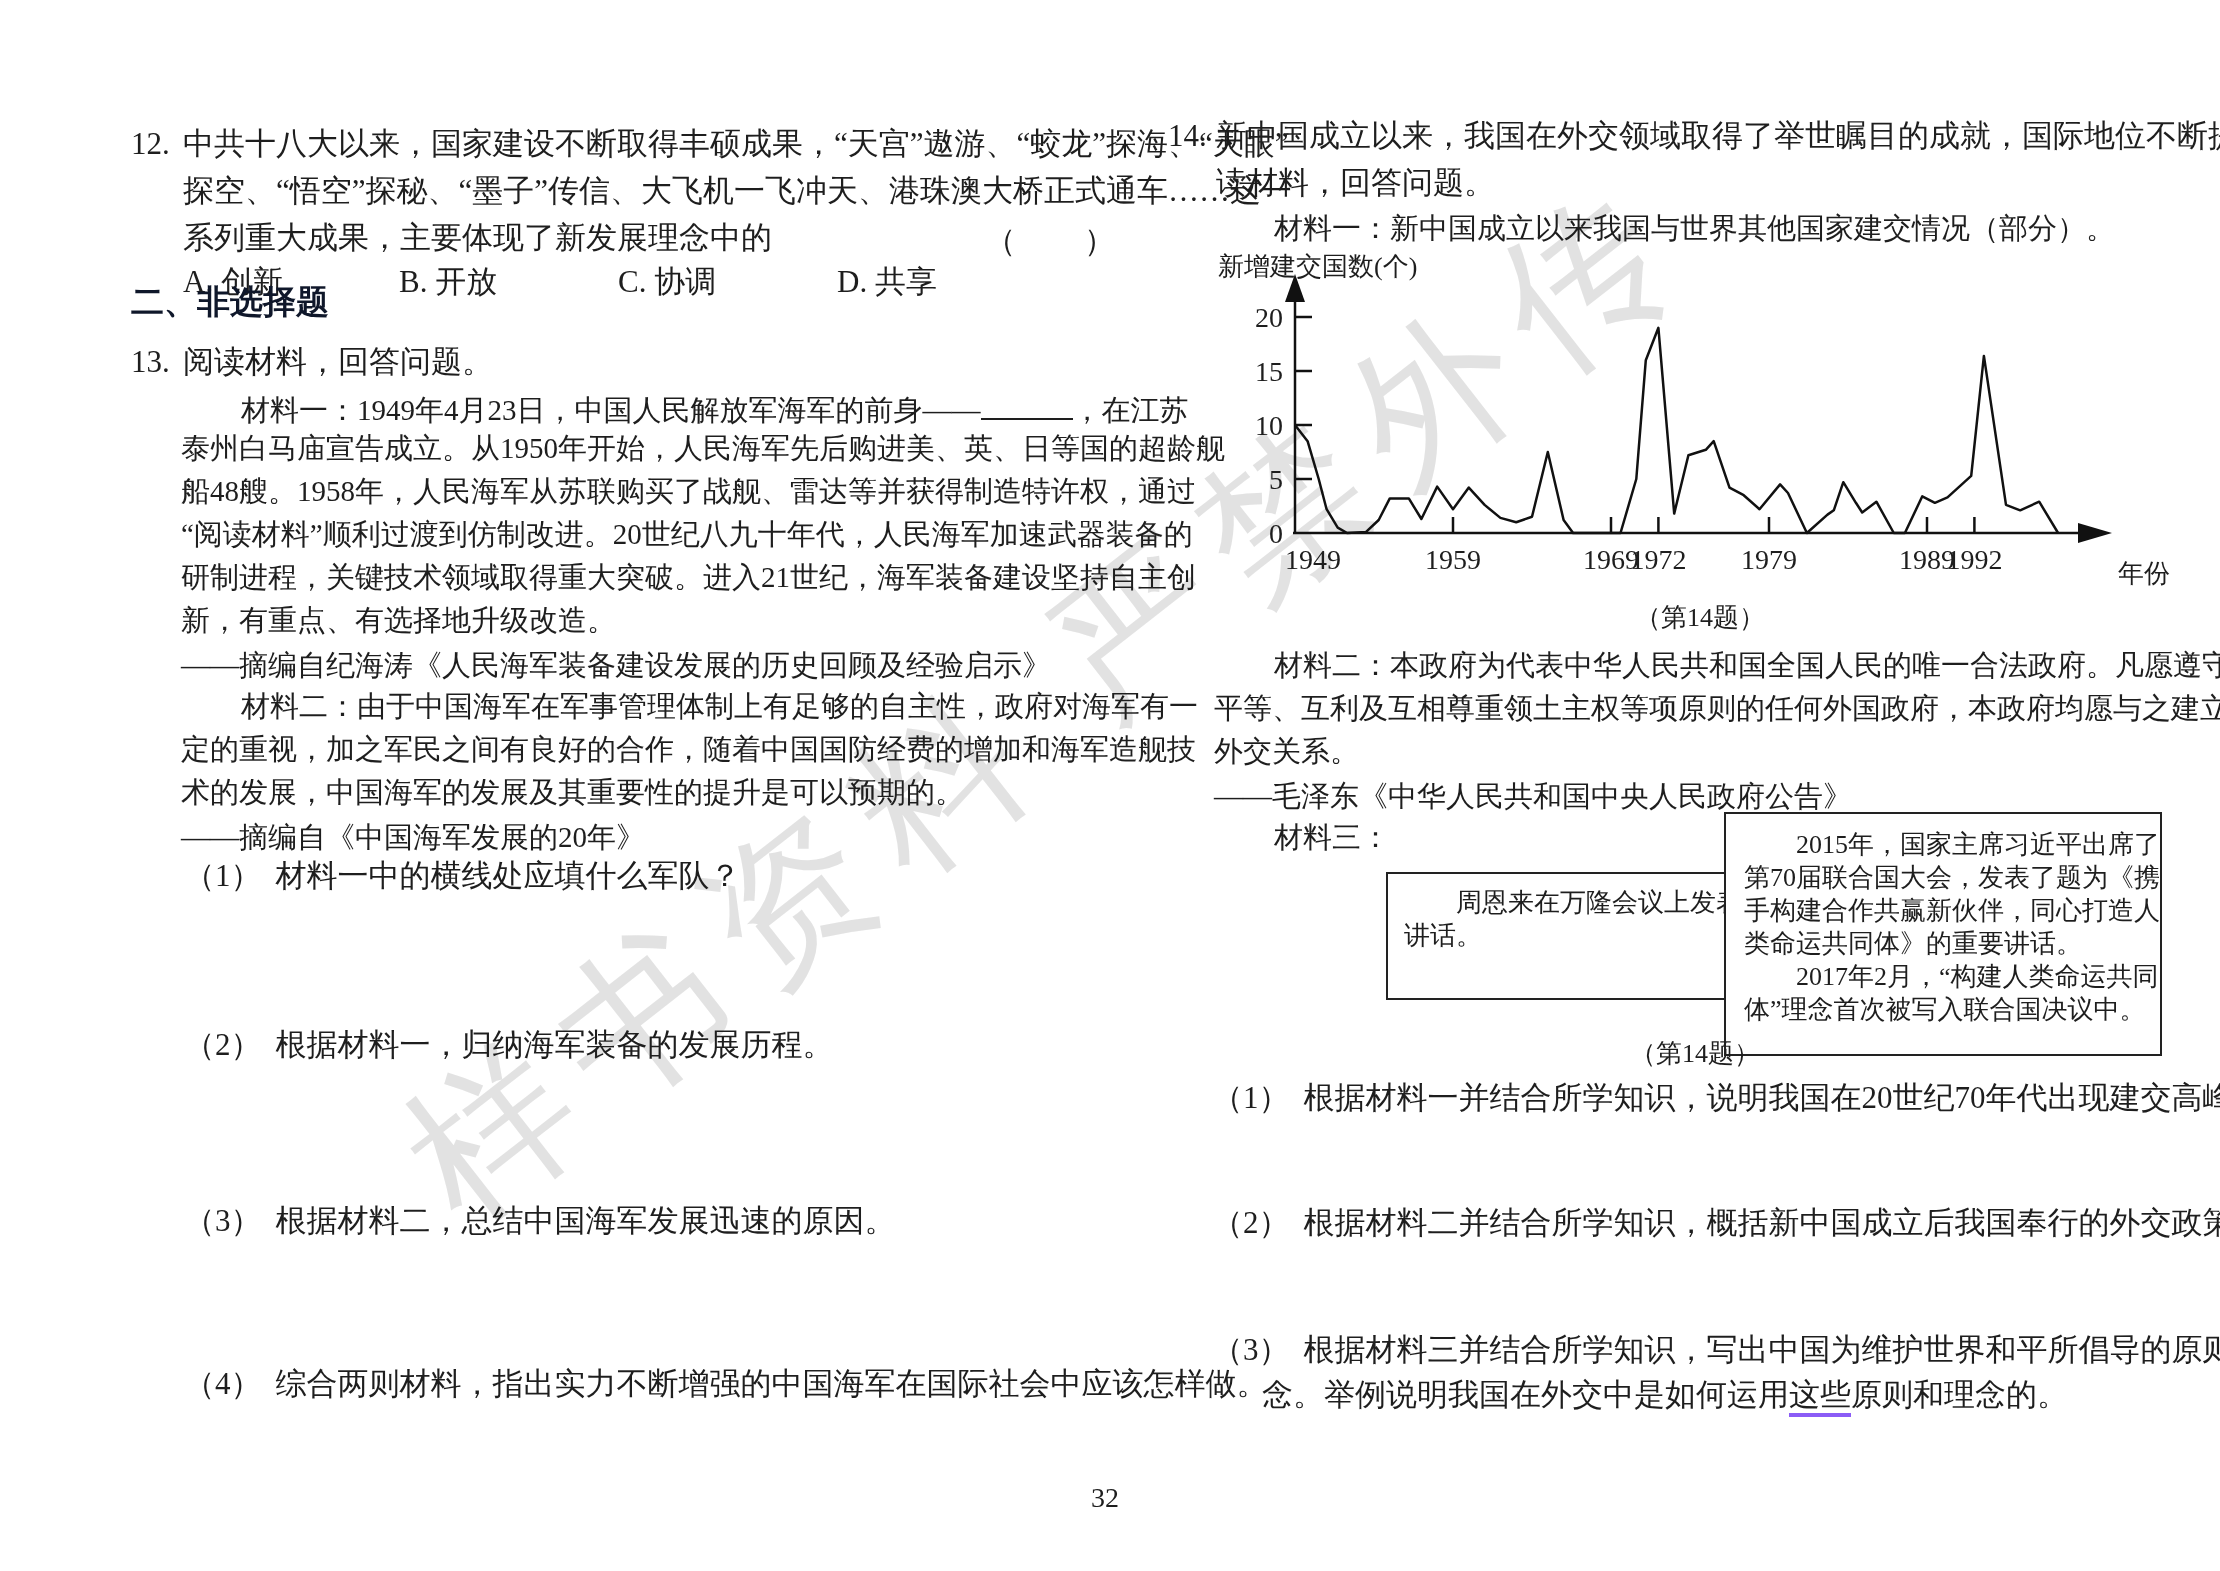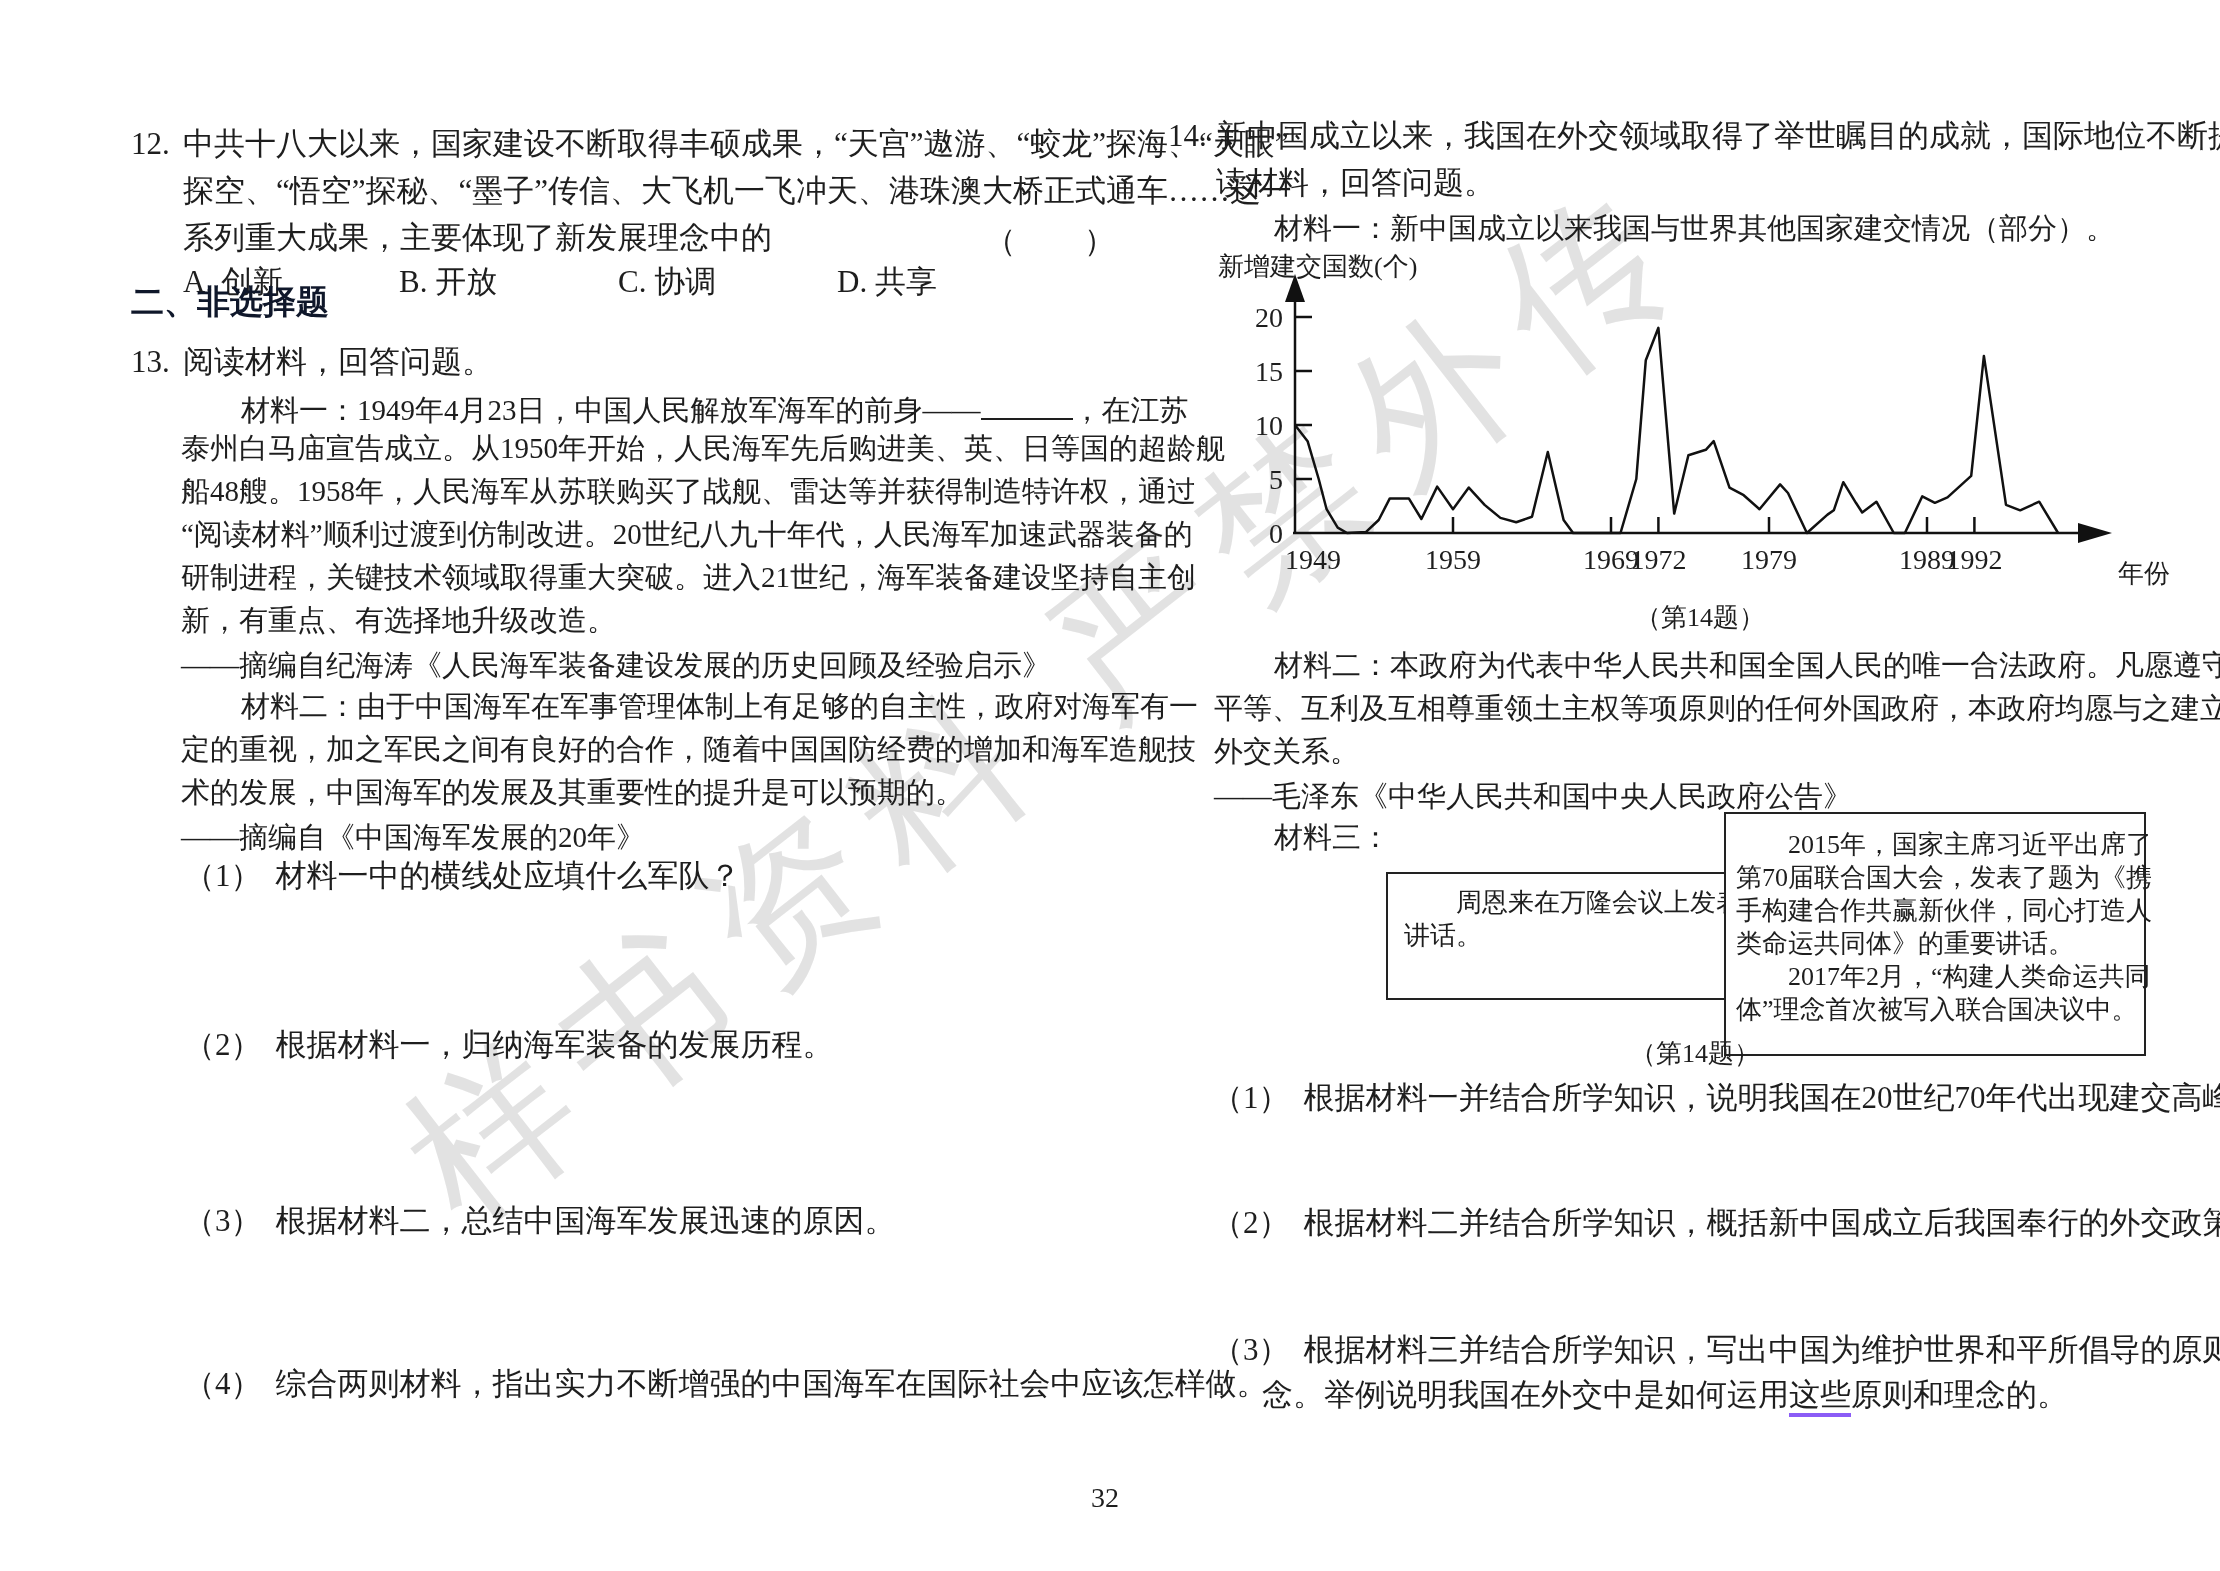--- a/index.html
+++ b/index.html
@@ -129,21 +129,21 @@
   <div class="abs mat-line" style="left:1214px;top:734px">外交关系。</div>
   <div class="abs source" style="left:1214px;top:777px;width:940px">——毛泽东《中华人民共和国中央人民政府公告》</div>
 
   <div class="abs mat-line" style="left:1274px;top:820px">材料三：</div>
 
   <div class="mbox" style="left:1386px;top:872px;width:318px;height:100px;padding:12px 16px">
     <div class="box-line indent-sm">周恩来在万隆会议上发表</div>
     <div class="box-line">讲话。</div>
   </div>
 
-  <div class="mbox" style="left:1724px;top:812px;width:398px;height:212px;padding:14px 10px">
+  <div class="mbox" style="left:1724px;top:812px;width:398px;height:212px;padding:14px 18px">
     <div class="box-line indent-sm">2015年，国家主席习近平出席了</div>
     <div class="box-line">第70届联合国大会，发表了题为《携</div>
     <div class="box-line">手构建合作共赢新伙伴，同心打造人</div>
     <div class="box-line">类命运共同体》的重要讲话。</div>
     <div class="box-line indent-sm">2017年2月，“构建人类命运共同</div>
     <div class="box-line">体”理念首次被写入联合国决议中。</div>
   </div>
 
   <div class="abs caption" style="left:1595px;top:1036px;width:200px">（第14题）</div>
 

